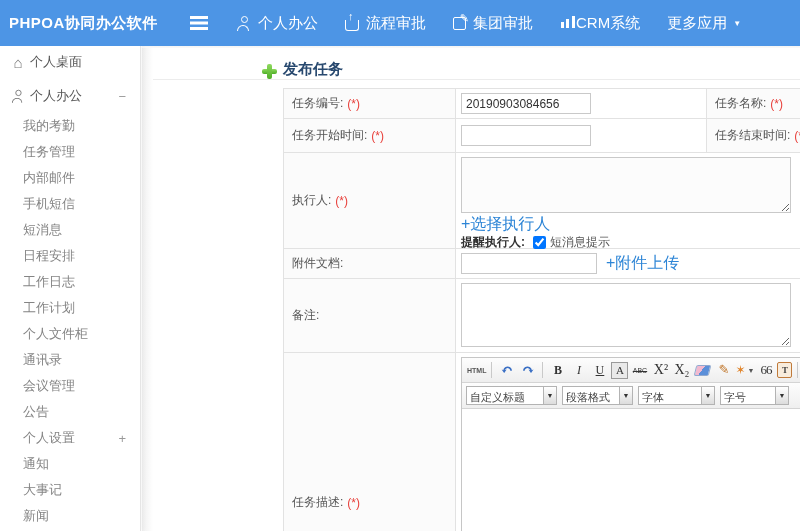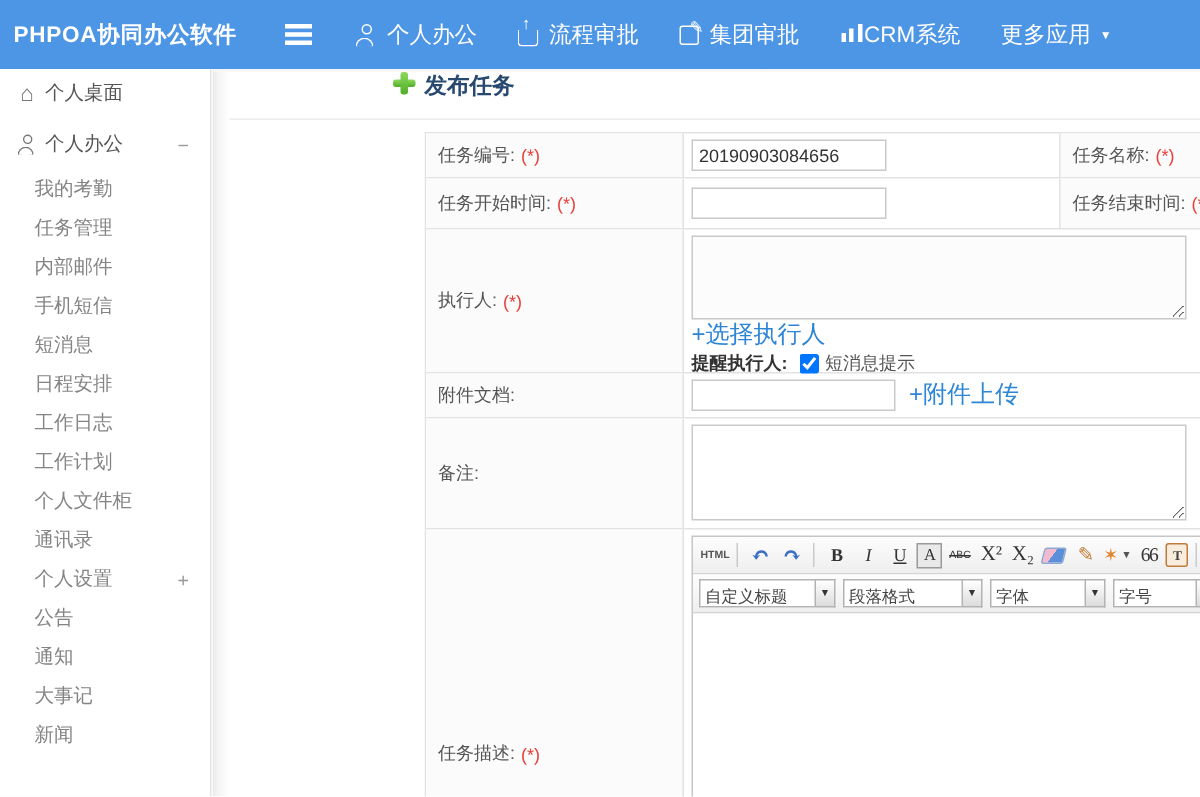--- a/index.html
+++ b/index.html
@@ -38,21 +38,21 @@
   .side-item .sicon { width:16px; margin-right:4px; color:#777; display:inline-flex; align-items:center; justify-content:center; }
   .i-home { font-size:15px; line-height:15px; font-style:normal; }
   .side-item .toggle { position:absolute; right:14px; color:#999; font-size:13px; }
   .side-item .i-person { transform:scale(.9); }
 
   
   .main { position:absolute; top:41px; left:142px; width:658px; height:490px; background:#fff; }
   .main .topshadow { height:7px; background:linear-gradient(#e7e7e7,#f9f9f9); }
   .main .leftshadow { position:absolute; top:7px; left:0; width:11px; height:483px; background:linear-gradient(90deg,#efefef,#fff); }
 
-  .title-bar { height:32px; display:flex; align-items:flex-start; padding-left:120px; border-bottom:1px solid #ececec; }
+  .title-bar { height:32px; display:flex; align-items:flex-end; padding-left:120px; border-bottom:1px solid #ececec; }
   .plus-ico { position:relative; width:15px; height:15px; display:inline-block; margin-right:6px; }
   .plus-ico::before { content:""; position:absolute; top:5px; left:0; width:15px; height:5px; background:linear-gradient(#8ed95e,#4fae27); border-radius:2px; }
   .plus-ico::after { content:""; position:absolute; top:0; left:5px; width:5px; height:15px; background:linear-gradient(#8ed95e,#4fae27); border-radius:2px; }
   .page-title { font-size:15px; font-weight:bold; color:#28496f; }
 
   
   .form-wrap { margin:8px 0 0 141px; width:517px; overflow:hidden; }
   .ftable { width:1060px; border:1px solid #e2e2e2; border-bottom:none; font-size:12px; }
   .frow { display:flex; border-bottom:1px solid #e2e2e2; }
   .lcell { width:172px; min-width:172px; background:#fbfbfb; border-right:1px solid #e2e2e2; display:flex; align-items:center; padding-left:8px; color:#555; }
@@ -97,21 +97,21 @@
   .tbtn.brush { color:#c0762a; font-size:13px; }
   .tbtn.wand { color:#e0862e; font-size:12px; }
   .tbtn.quote { font-weight:normal; letter-spacing:-1px; font-size:13px; }
   .tbtn.boxedt { border:1px solid #c07a3a; background:#f8ecdc; color:#444; height:16px; min-width:15px; font-size:9px; font-weight:bold; border-radius:2px; }
   .tb-caret { font-size:7px; color:#555; margin-left:2px; font-family:"Liberation Sans",sans-serif; }
   .sep { width:1px; height:16px; background:#c9c9c9; margin:0 4px; }
 
   .tb2 { height:26px; background:linear-gradient(#fdfdfd,#efefef); border-bottom:1px solid #d4d4d4; display:flex; align-items:center; padding:0 4px; }
   .dd { display:flex; margin-right:5px; cursor:pointer; }
   .dd .txt { height:19px; border:1px solid #b3b3b3; background:#fff; font-size:11px; color:#444; padding:3px 3px 0 3px; white-space:nowrap; overflow:hidden; }
-  .dd .txt.w1 { width:78px; } .dd .txt.w2 { width:80px; } .dd .txt.w3 { width:64px; } .dd .txt.w4 { width:56px; }
+  .dd .txt.w1 { width:78px; } .dd .txt.w2 { width:58px; } .dd .txt.w3 { width:64px; } .dd .txt.w4 { width:56px; }
   .dd .arr { width:13px; height:19px; border:1px solid #b3b3b3; border-left:none; background:linear-gradient(#fff,#dcdcdc); display:flex; align-items:center; justify-content:center; font-size:7px; color:#333; }
   .aligns { display:flex; margin-left:8px; }
   .al { width:17px; height:15px; display:flex; flex-direction:column; justify-content:space-between; padding:1px 1px; margin-right:6px; cursor:pointer; }
   .al i { display:block; height:2px; background:#8f8f8f; width:100%; }
   .al i:nth-child(even) { width:64%; }
   .editor-body { height:160px; background:#fff; }
 </style>
 </head>
 <body>
 
@@ -176,25 +176,28 @@
     <div class="side-item lv1">
       <span>工作计划</span>
     </div>
     <div class="side-item lv1">
       <span>个人文件柜</span>
     </div>
     <div class="side-item lv1">
       <span>通讯录</span>
     </div>
     <div class="side-item lv1">
+      <span>会议管理</span>
+    </div>
+    <div class="side-item lv1">
+      <span>公告</span>
+    </div>
+    <div class="side-item lv1">
       <span>个人设置</span>
       <span class="toggle">+</span>
-    </div>
-    <div class="side-item lv1">
-      <span>公告</span>
     </div>
     <div class="side-item lv1">
       <span>通知</span>
     </div>
     <div class="side-item lv1">
       <span>大事记</span>
     </div>
     <div class="side-item lv1">
       <span>新闻</span>
     </div>

